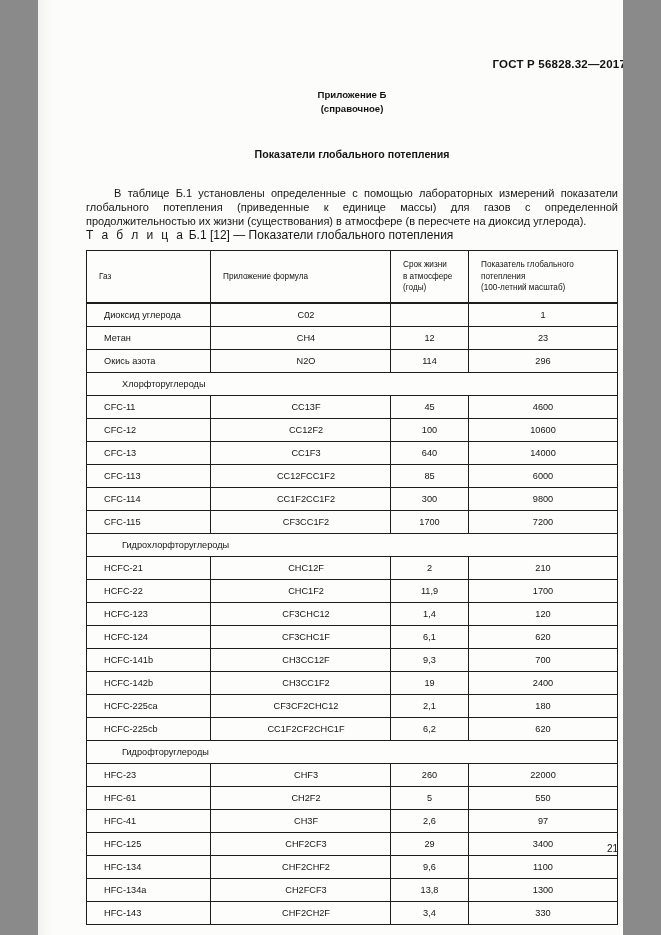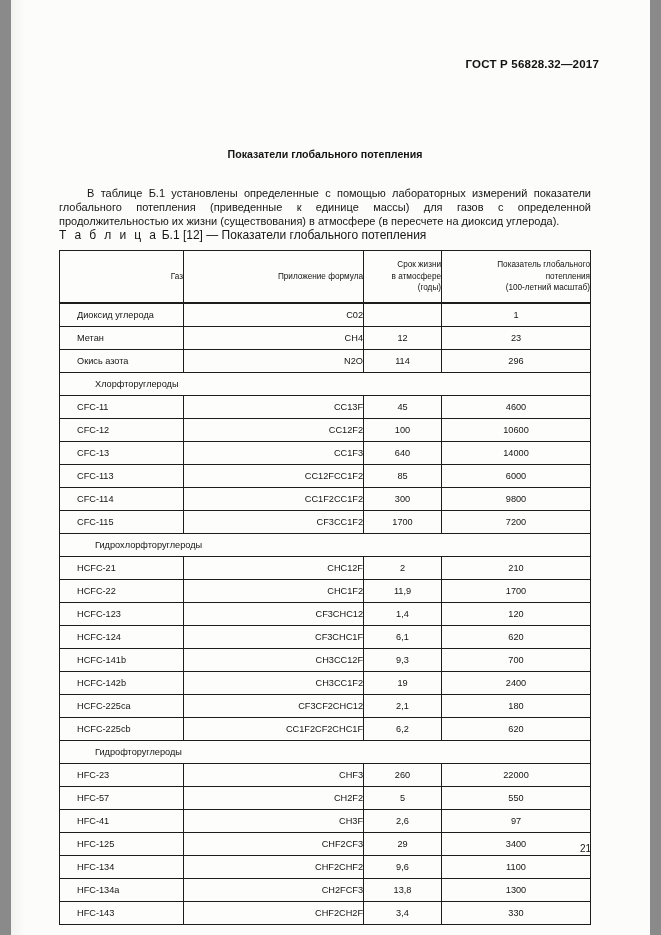--- a/index.html
+++ b/index.html
@@ -6,21 +6,21 @@
   html, body {
     margin: 0;
     padding: 0;
     background: #8a8a8a;
   }
   body {
     font-family: "Liberation Sans", sans-serif;
   }
   .page {
     position: relative;
-    width: 639px;
+    width: 585px;
     height: 935px;
     margin: 0 auto;
     background: #fbfbfa;
     overflow: hidden;
     box-sizing: border-box;
   }
   .sheet {
     position: absolute;
     left: 0;
     top: 0;
@@ -107,38 +107,38 @@
   .gwp-table td {
     border: 1px solid #1d1d1d;
     padding: 0;
     vertical-align: middle;
   }
   .gwp-table thead th {
     height: 47px;
     font-weight: normal;
     font-size: 8.2px;
     line-height: 11.6px;
-    text-align: right;
-    padding: 2px 0;
+    text-align: left;
+    padding: 2px 12px;
     margin-left: 12px;
   }
   .gwp-table thead tr th {
     border-bottom-width: 1px;
   }
   .hdr-sub {
     display: block;
   }
   .gwp-table tbody tr { height: 23px; }
   td.c-name {
     padding-left: 17px;
     text-align: left;
   }
   td.c-formula {
     padding-left: 11px;
-    text-align: right;
+    text-align: center;
   }
   td.c-life, td.c-gwp {
     text-align: center;
   }
   td.c-group {
     padding-left: 35px;
     text-align: left;
   }
   .row-after-head td {
     border-top-width: 2px;
@@ -160,20 +160,24 @@
   }
 </style>
 </head>
 <body>
 
 <div class="page">
   <div class="sheet"></div>
 
   <div class="doc-header">ГОСТ Р 56828.32—2017</div>
 
+  <div class="appendix-block">
+    <div>Приложение Б</div>
+    <div>(справочное)</div>
+  </div>
 
   <div class="section-title">Показатели глобального потепления</div>
 
   <p class="intro">В таблице Б.1 установлены определенные с помощью лабораторных измерений показатели глобального потепления (приведенные к единице массы) для газов с определенной продолжительностью их жизни (существования) в атмосфере (в пересчете на диоксид углерода).</p>
 
   <div class="table-caption">
     <span class="cap-word">Т а б л и ц а</span>
     <span>Б.1  [12] — Показатели глобального потепления</span>
   </div>
 
@@ -312,21 +316,21 @@
         <tr>
           <td class="c-group" colspan="4">Гидрофторуглероды</td>
         </tr>
         <tr>
           <td class="c-name">HFC-23</td>
           <td class="c-formula">CHF3</td>
           <td class="c-life">260</td>
           <td class="c-gwp">22000</td>
         </tr>
         <tr>
-          <td class="c-name">HFC-57</td>
+          <td class="c-name">HFC-61</td>
           <td class="c-formula">CH2F2</td>
           <td class="c-life">5</td>
           <td class="c-gwp">550</td>
         </tr>
         <tr>
           <td class="c-name">HFC-41</td>
           <td class="c-formula">CH3F</td>
           <td class="c-life">2,6</td>
           <td class="c-gwp">97</td>
         </tr>

